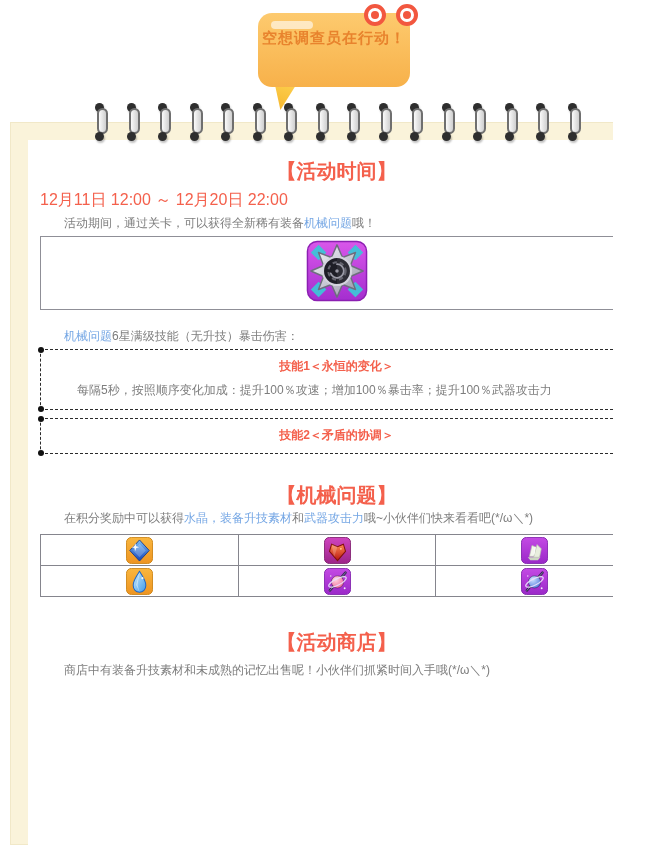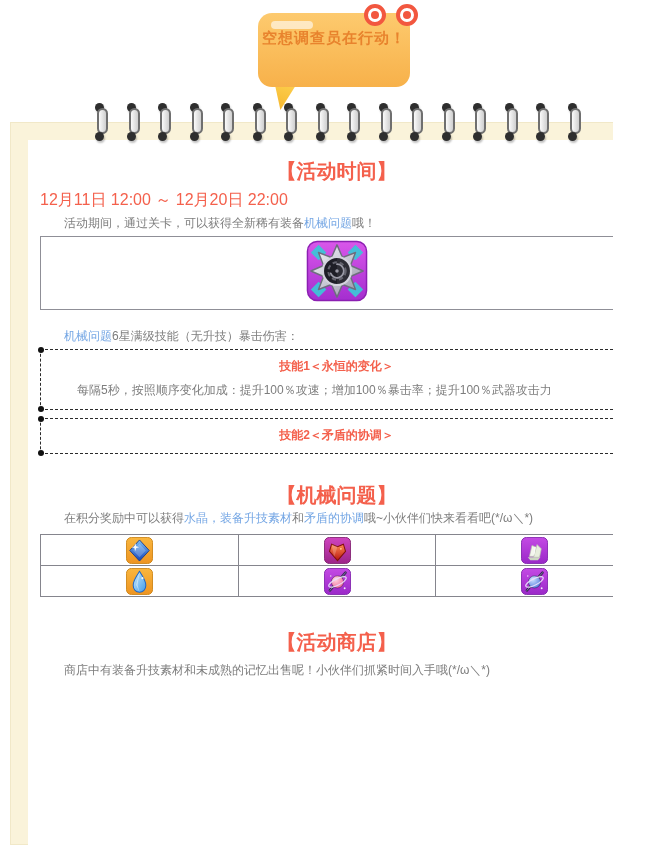--- a/index.html
+++ b/index.html
@@ -123,21 +123,21 @@
 
       <div class="skillbox mt8">
         <i class="cd tl"></i>
           <i class="cd tr"></i>
           <i class="cd bl"></i>
           <i class="cd br"></i>
         <div class="skill-title">技能2＜矛盾的协调＞</div>
       </div>
 
       <h3 class="sec-title t-rewards">【机械问题】</h3>
-      <p class="body ind"><span>在积分奖励中可以获得</span><span class="blue">水晶，</span><span class="blue">装备升技素材</span><span>和</span><span class="blue">矛盾的协调</span><span>哦~小伙伴们快来看看吧(*/ω＼*)</span></p>
+      <p class="body ind"><span>在积分奖励中可以获得</span><span class="blue">水晶，</span><span class="blue">装备升技素材</span><span>和</span><span class="blue">武器攻击力</span><span>哦~小伙伴们快来看看吧(*/ω＼*)</span></p>
 
       <div class="item-table">
           <div class="trow">
             <div class="tcell">
               <span class="gicon">
                 <svg width="27" height="27" viewBox="0 0 32 32" xmlns="http://www.w3.org/2000/svg">
                   <defs>
                     <linearGradient id="g1" x1="0" y1="0" x2="0" y2="1">
                       <stop offset="0" stop-color="#f9b63e"></stop>
                       <stop offset="1" stop-color="#ee9421"></stop>

